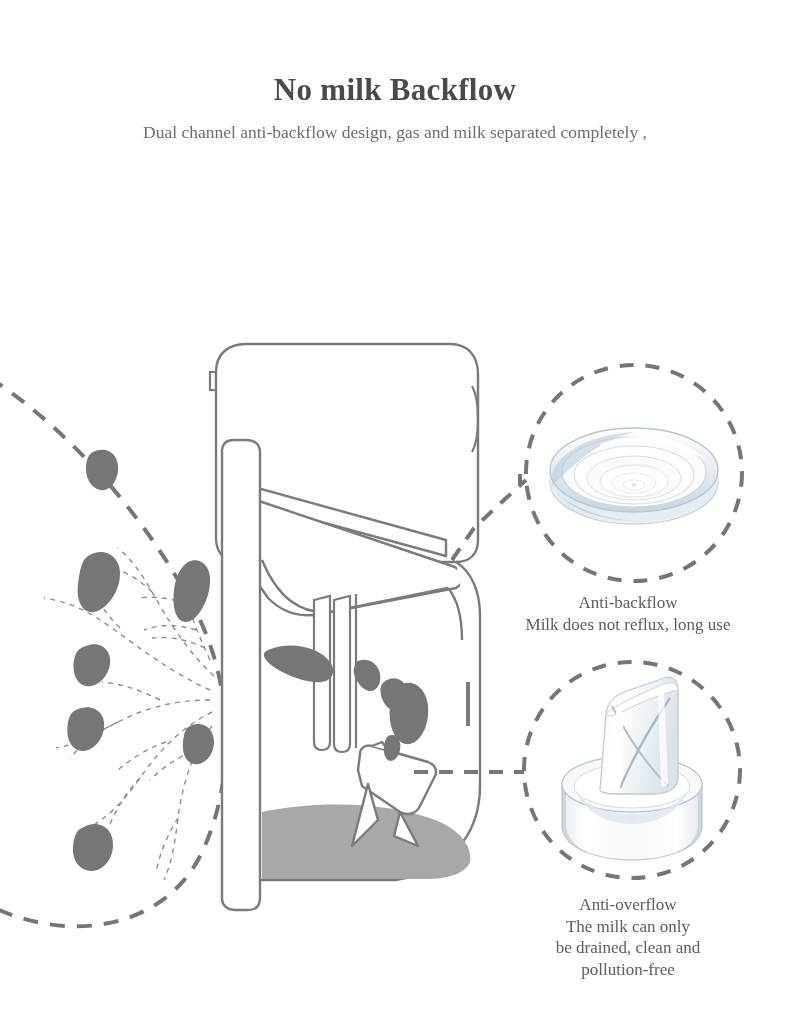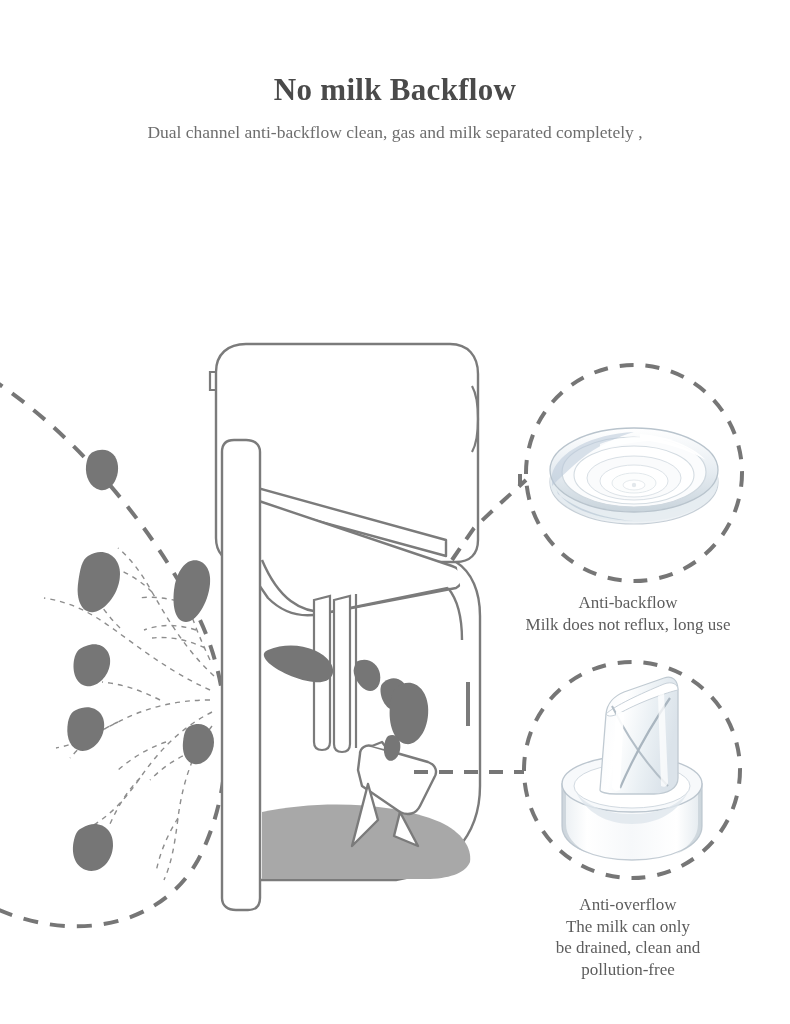--- a/index.html
+++ b/index.html
@@ -36,21 +36,21 @@
   #cap-bottom{left:458px;top:894px;}
 </style>
 </head>
 <body>
 
 <div id="root">
 
   <div class="header">
     <h1 class="title">No milk Backflow</h1>
     <p class="subtitle">
-      <span>Dual channel anti-backflow clean, gas and milk separated completely ,</span>
+      <span>Dual channel anti-backflow design, gas and milk separated completely ,</span>
     </p>
   </div>
 
   <svg class="art" viewBox="0 0 790 1024">
 
     <defs>
 
       <linearGradient id="glassA" x1="0" y1="0" x2="0.25" y2="1">
         <stop offset="0%" stop-color="#ffffff"></stop>
         <stop offset="40%" stop-color="#f3f6f8"></stop>

